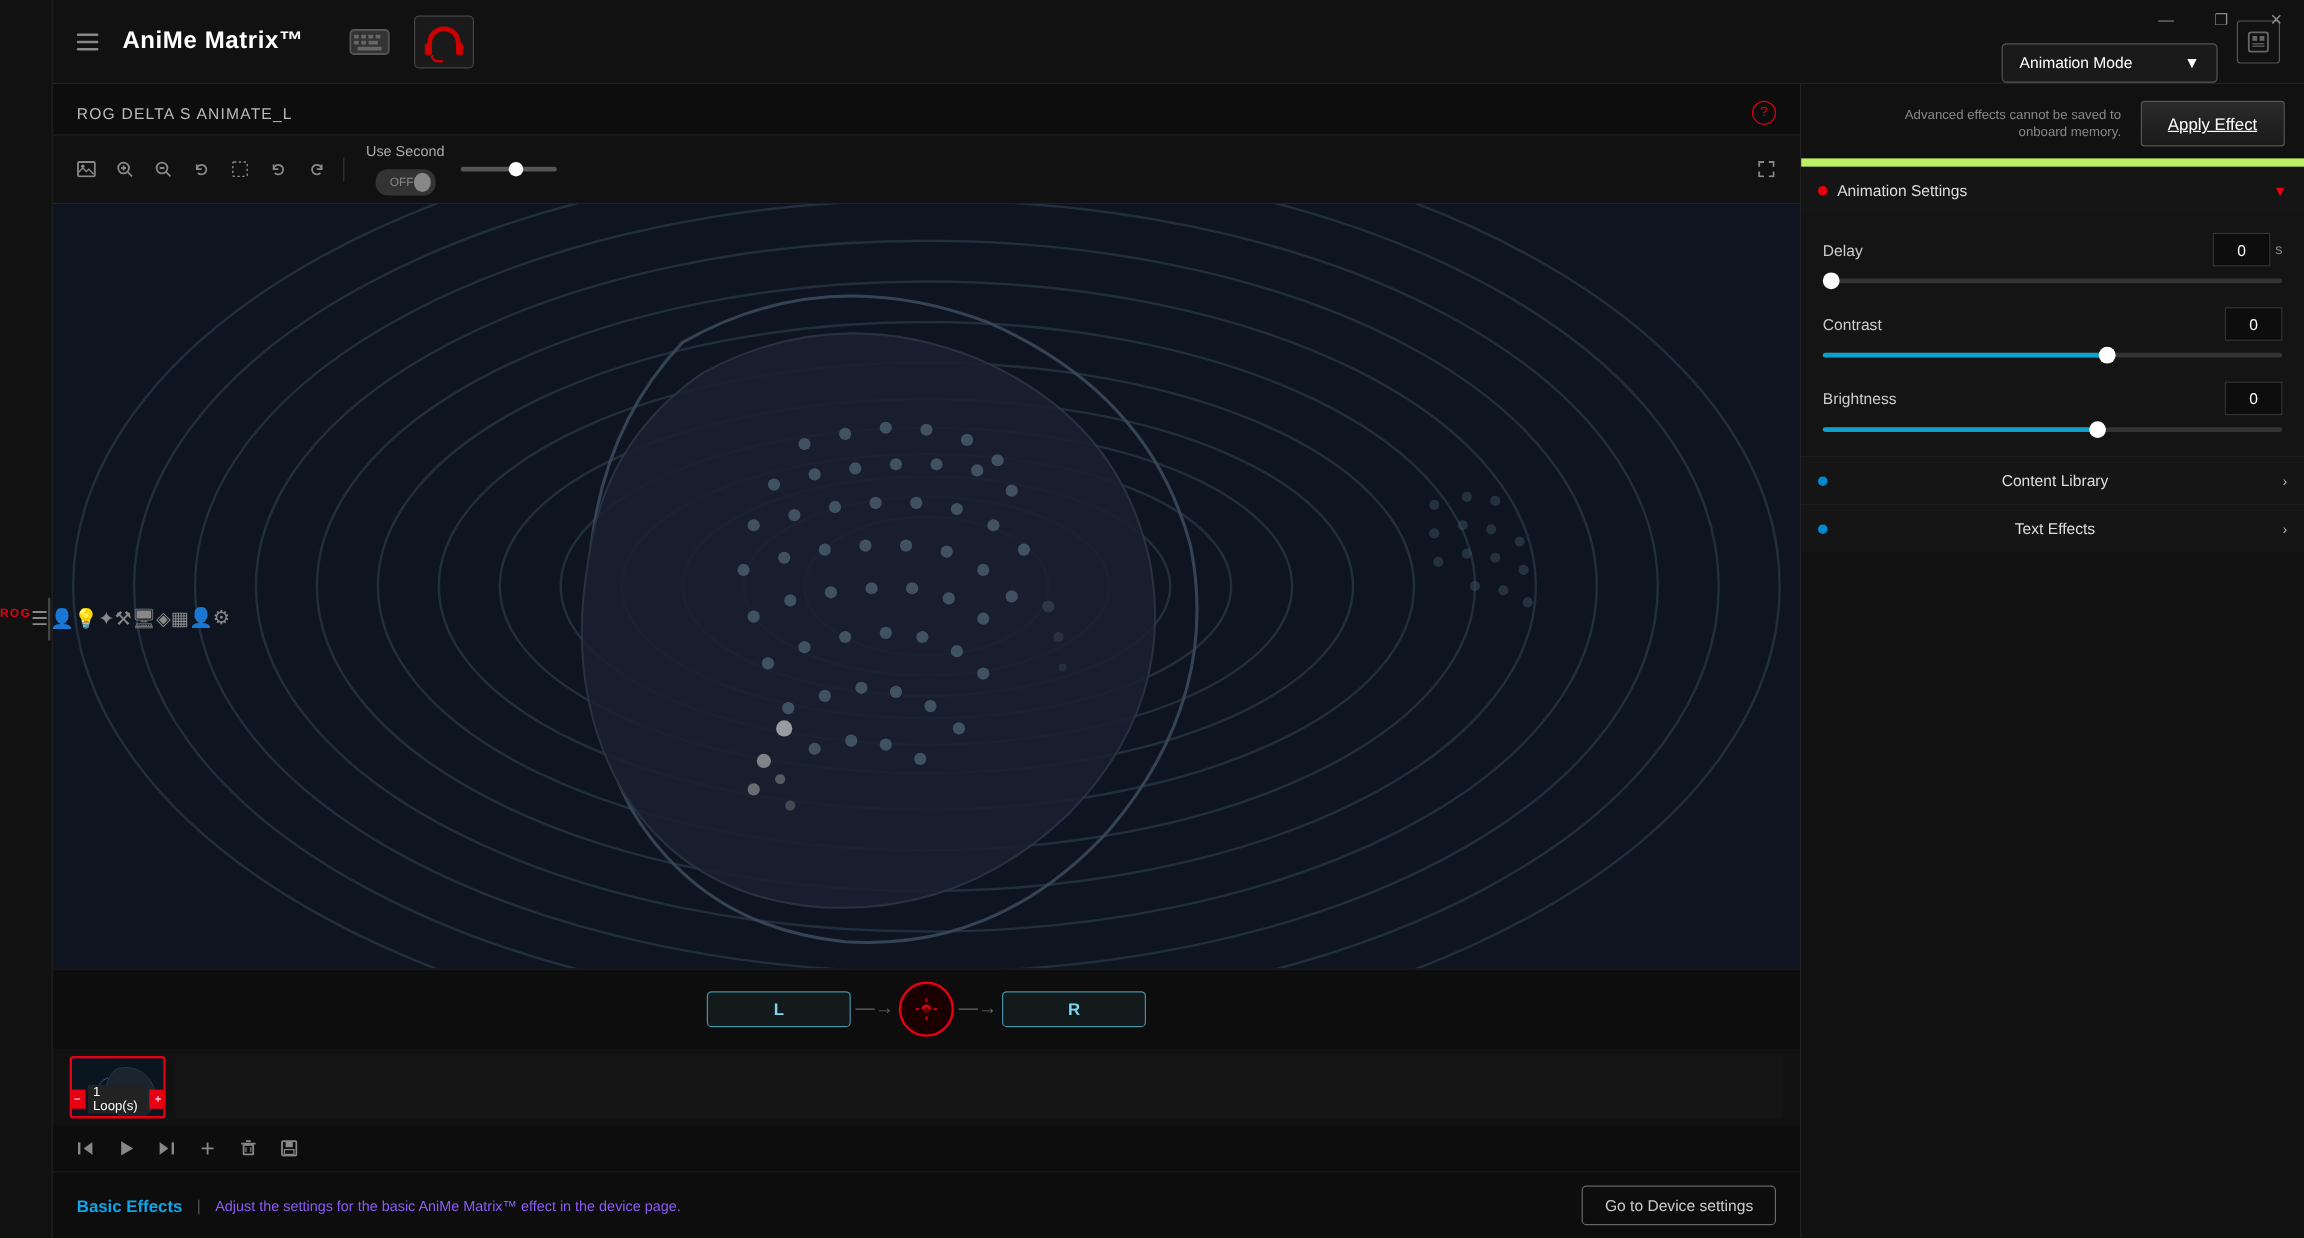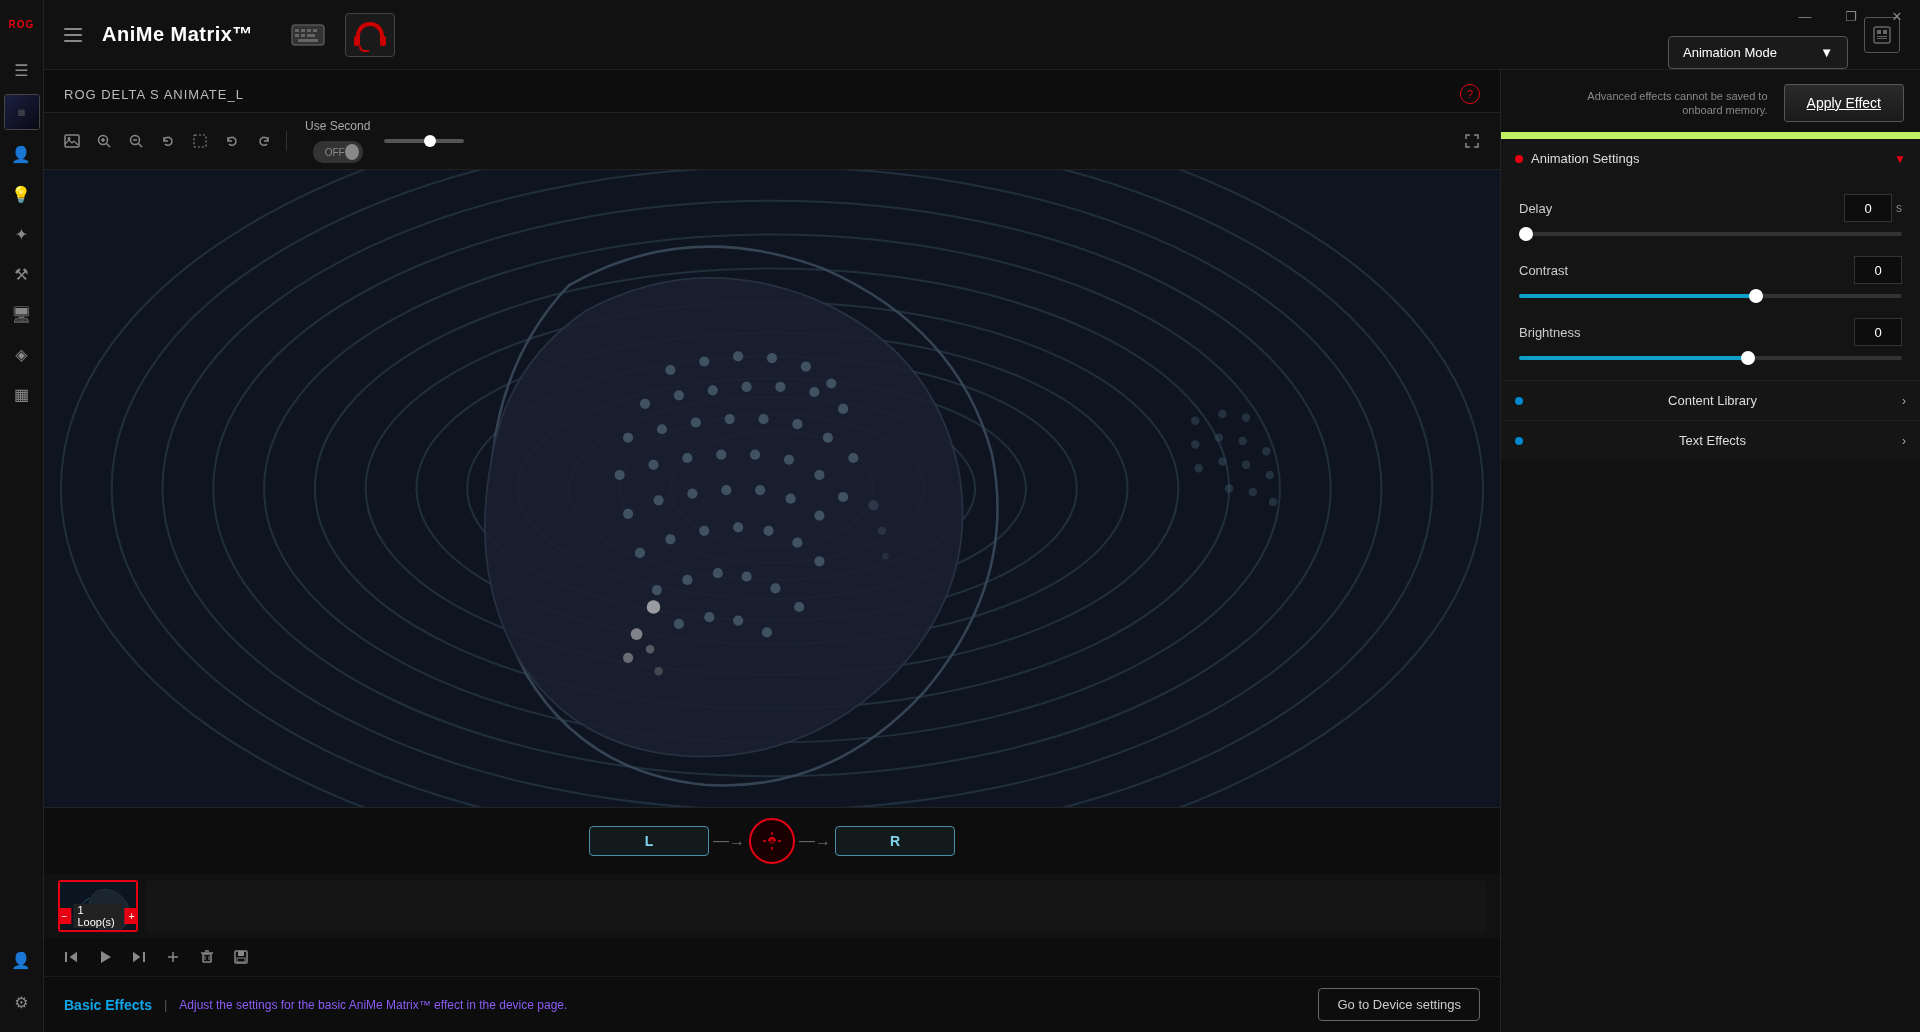--- a/index.html
+++ b/index.html
@@ -12,21 +12,21 @@
       font-size: 13px;
       overflow: hidden;
       display: flex;
     }
 
     
     .sidebar {
       width: 44px;
       background: #111;
       display: flex;
-      flex-direction: column;
+      flex-direction: row;
       align-items: center;
       padding: 8px 0;
       border-right: 1px solid #222;
       flex-shrink: 0;
       z-index: 10;
     }
     .sidebar-logo {
       width: 32px;
       height: 32px;
       margin-bottom: 10px;

